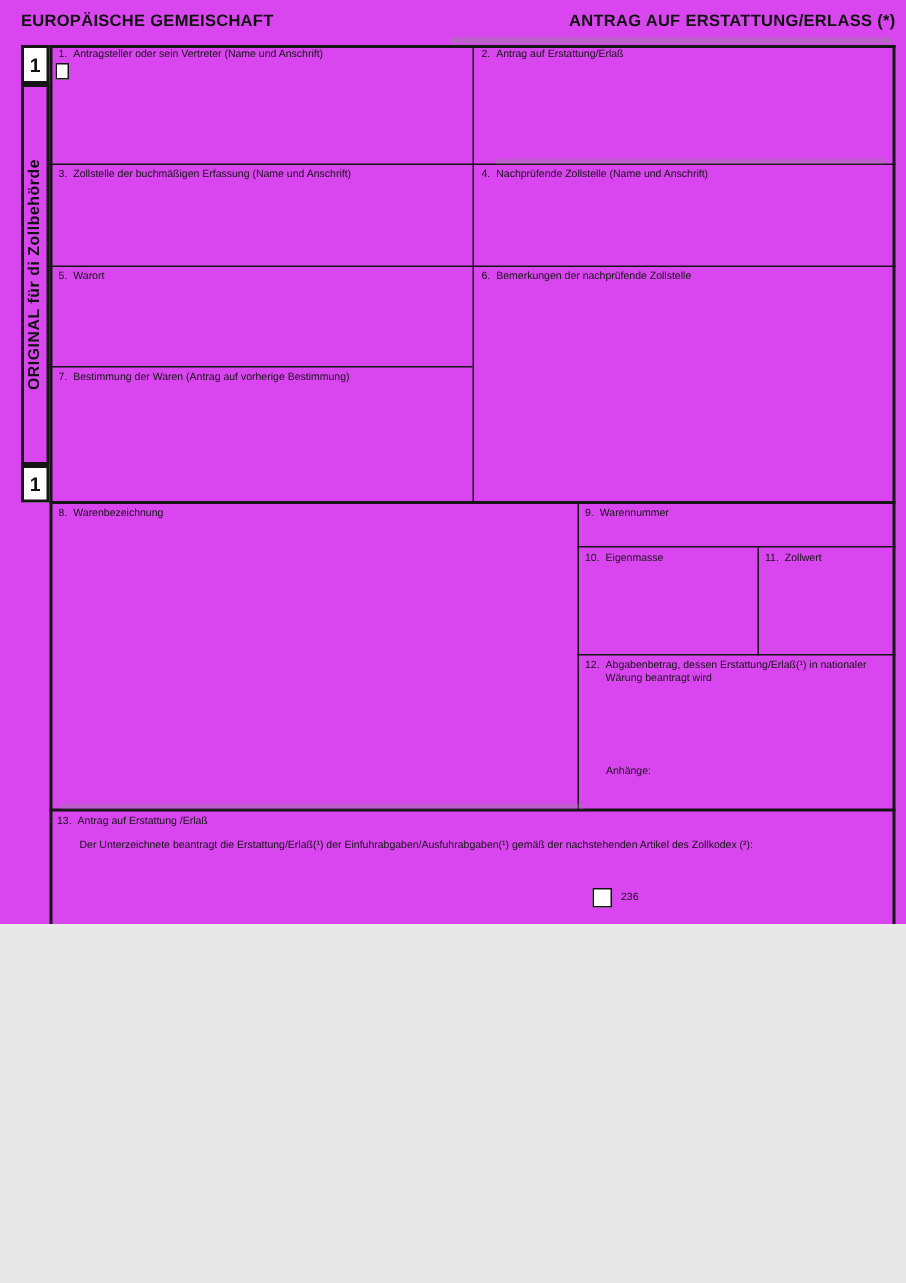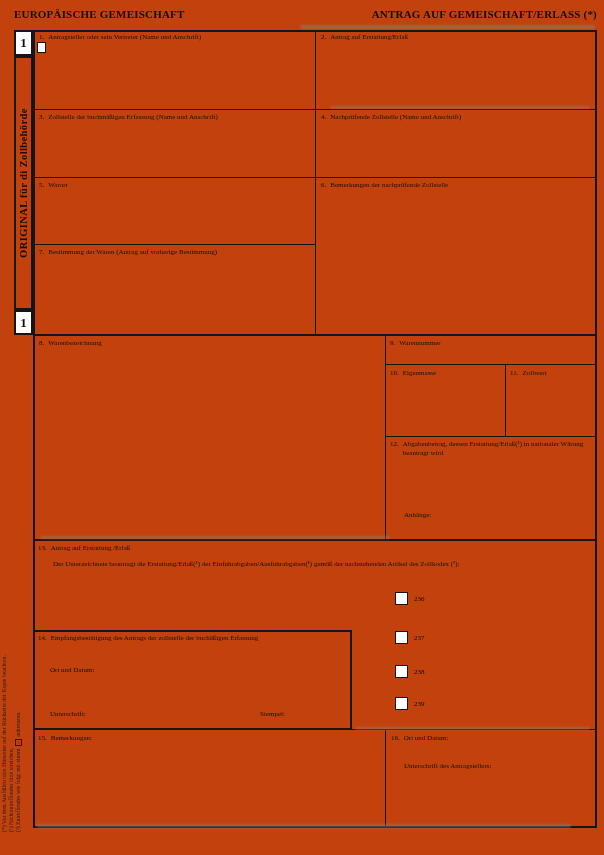--- a/index.html
+++ b/index.html
@@ -1,18 +1,18 @@
 <!DOCTYPE html>
 <html><head>
 <meta charset="utf-8">
 <style>
   html,body{margin:0;padding:0;background:#e8e8e8;}
   .page{
-    position:relative;width:604px;height:855px;background:#c2410c;
-    font-family:Liberation Serif, serif;color:#111;
+    position:relative;width:604px;height:616px;background:#d946ef;
+    font-family:Liberation Sans, sans-serif;color:#111;
     overflow:hidden;margin:0 auto;
   }
   .ttl{position:absolute;font-weight:bold;font-size:11px;letter-spacing:.2px;white-space:nowrap;}
   .lbl{position:absolute;font-size:7px;line-height:1.25;white-space:nowrap;color:#141414;}
   .lbl .no{display:inline-block;margin-right:4px;}
   .wrap{display:flex;white-space:normal;}
   .wrap .txt{flex:1;white-space:normal;}
   .hline,.vline{position:absolute;background:#151515;}
   .heavybox{position:absolute;border:2px solid #151515;box-sizing:border-box;background:transparent;}
   .numbox{position:absolute;border:2px solid #151515;box-sizing:border-box;
@@ -33,21 +33,21 @@
   .fnbox{display:inline-block;border:.8px solid #222;font-size:5px;line-height:5px;
     padding:0 1px;margin:0 1px;vertical-align:middle;}
   .smudge{position:absolute;background:#8d8d8d;opacity:.42;filter:blur(.8px);border-radius:2px;}
 </style>
 </head>
 <body>
 
 <div class="page">
 
   <div class="ttl" style="left:14px;top:8px">EUROPÄISCHE GEMEISCHAFT</div>
-  <div class="ttl" style="right:7px;top:8px">ANTRAG AUF GEMEISCHAFT/ERLASS (*)</div>
+  <div class="ttl" style="right:7px;top:8px">ANTRAG AUF ERSTATTUNG/ERLASS (*)</div>
 
   <div class="numbox" style="left:14px;top:30px;width:19px;height:26px">
     <span>1</span>
   </div>
   <div class="heavybox" style="left:14px;top:56px;width:19px;height:254px"></div>
   <div class="vlabel">ORIGINAL für di Zollbehörde</div>
   <div class="numbox" style="left:14px;top:310px;width:19px;height:25px">
     <span>1</span>
   </div>
 

